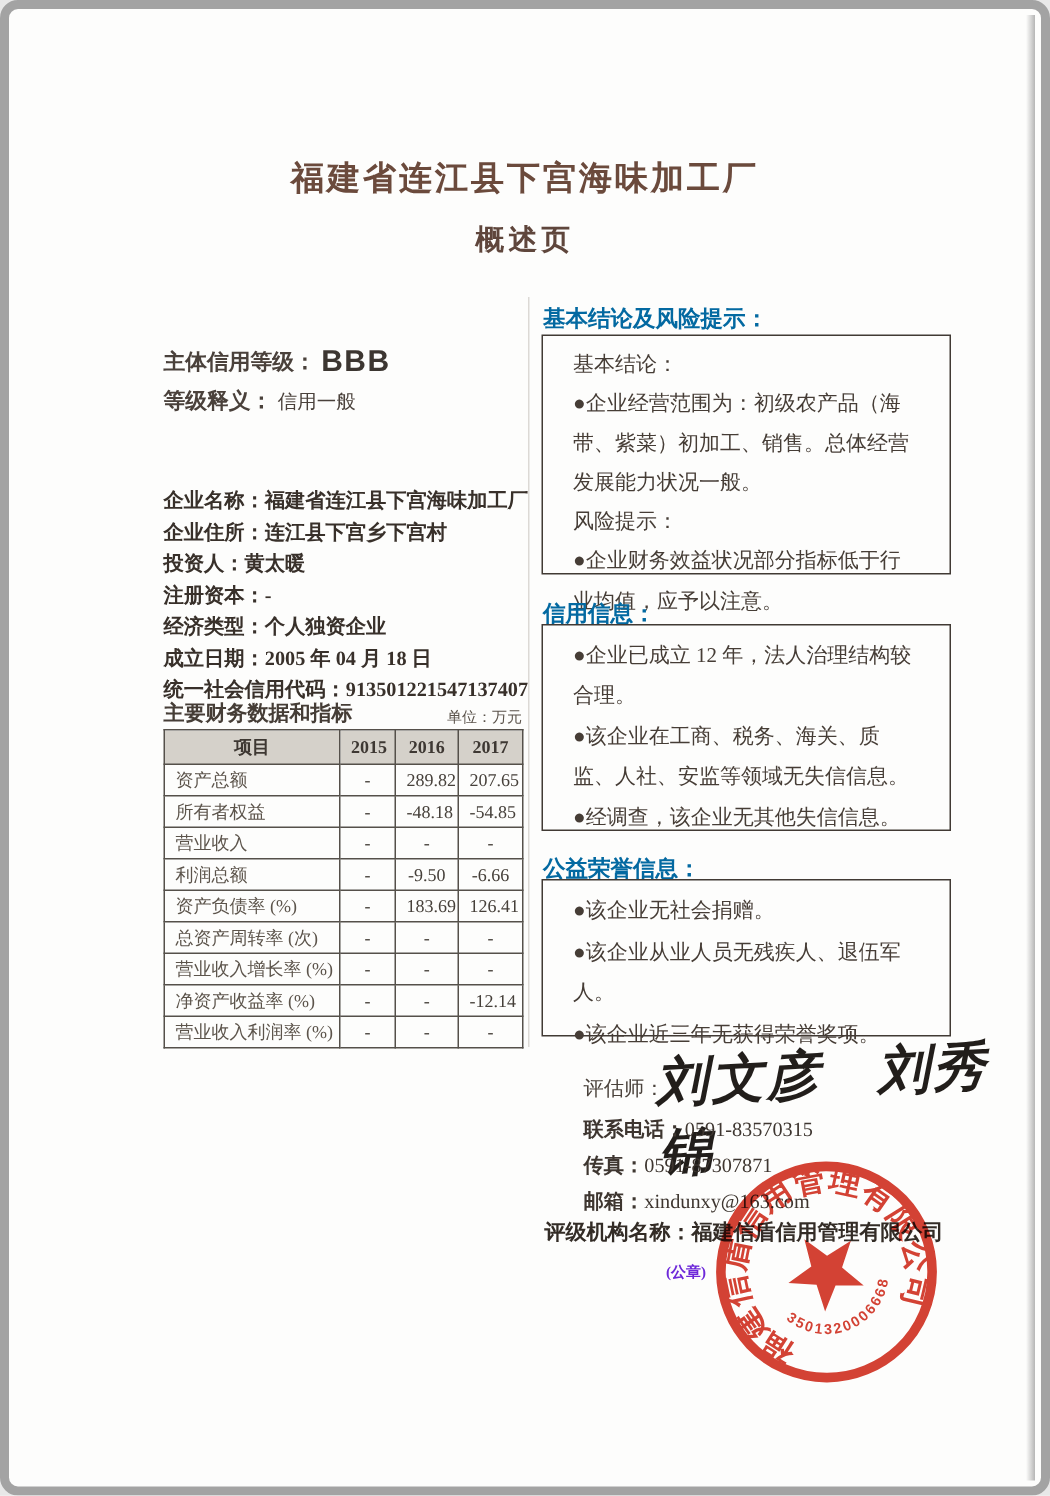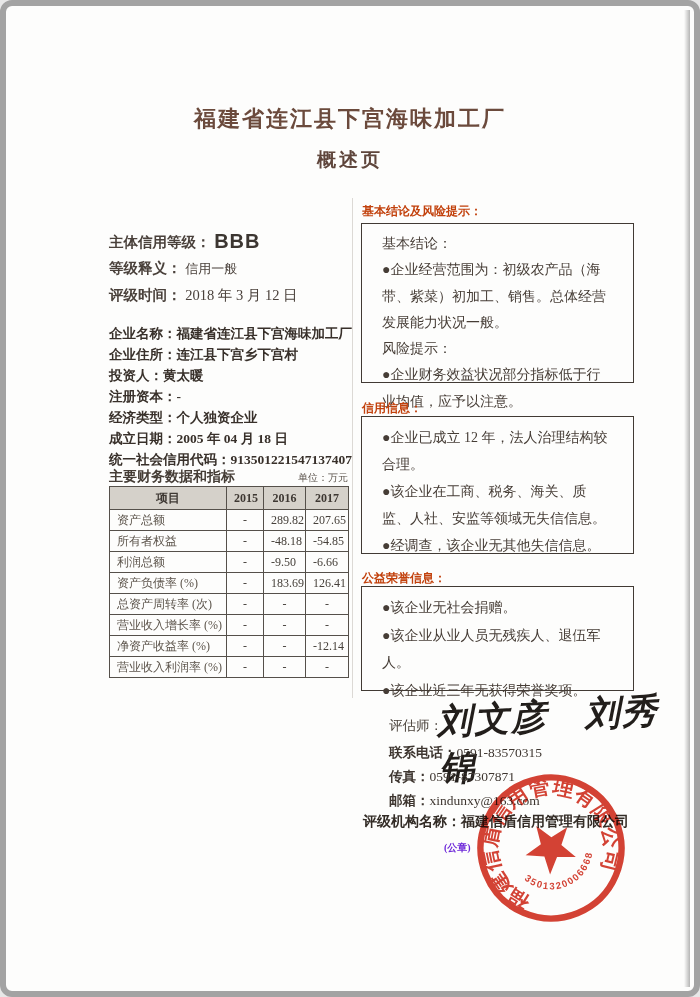--- a/index.html
+++ b/index.html
@@ -20,25 +20,25 @@
   .company-block .val{font-weight:bold;}
 
   .table-caption{position:absolute;left:103px;top:461px;width:239px;}
   .table-caption .t{font-size:14px;font-weight:bold;color:#453d36;}
   .table-caption .u{position:absolute;right:0;top:4px;font-size:10px;color:#5a524a;}
   table.fin{position:absolute;left:103px;top:480px;width:239px;border-collapse:collapse;
     font-size:12px;color:#46403a;table-layout:fixed;}
   table.fin th,table.fin td{border:1px solid #55504a;padding:2px 7px;line-height:15px;height:16px;overflow:hidden;white-space:nowrap;}
   table.fin th{background:#d5d1ca;font-weight:bold;color:#3e3833;text-align:center;height:18px;}
   td.rowlabel{color:#5c544b;text-align:left;}
-  td.num{text-align:left;font-family:"Liberation Serif",serif;}
+  td.num{text-align:center;font-family:"Liberation Serif",serif;}
   td.num.dash{text-align:center;}
 
   
-  .sec-heading{position:absolute;font-size:12px;font-weight:bold;color:#c2410c;}
+  .sec-heading{position:absolute;font-size:15px;font-weight:bold;color:#0369a1;}
   .info-box{position:absolute;left:355px;width:273px;box-sizing:border-box;border:1.4px solid #413a34;
     padding:7px 20px;font-size:14px;color:#463d36;}
   .info-box p{margin:0;}
   .box1{top:217px;height:160px;line-height:26.3px;}
   .box2{top:410px;height:138px;line-height:27px;}
   .box3{top:580px;height:105px;line-height:27.5px;}
 
   .contact-line{position:absolute;left:383px;font-size:13.5px;color:#3e3630;}
   .contact-line .lbl{font-weight:600;}
   .agency-line{position:absolute;left:357px;top:807px;font-size:14px;font-weight:bold;color:#332c26;}
@@ -60,21 +60,20 @@
 <body>
 
 <div class="page">
 
   <div class="center doc-title">福建省连江县下宫海味加工厂</div>
   <div class="center doc-subtitle">概述页</div>
 
   <div class="rating-block">
     <div><span class="lbl">主体信用等级：</span> <span class="grade-val">BBB</span></div>
     <div><span class="lbl">等级释义：</span> <span style="font-size:13px;">信用一般</span></div>
-    <div><span class="lbl">评级时间：</span> <span>2018 年 3 月 12 日</span></div>
   </div>
 
   <div class="company-block">
     <div><span>企业名称：</span><span class="val">福建省连江县下宫海味加工厂</span></div>
     <div><span>企业住所：</span><span class="val">连江县下宫乡下宫村</span></div>
     <div><span>投资人：</span><span class="val">黄太暖</span></div>
     <div><span>注册资本：</span><span class="val dash">-</span></div>
     <div><span>经济类型：</span><span class="val">个人独资企业</span></div>
     <div><span>成立日期：</span><span class="val">2005 年 04 月 18 日</span></div>
     <div><span>统一社会信用代码：</span><span class="val">913501221547137407</span></div>
@@ -102,20 +101,26 @@
           <td class="rowlabel">资产总额</td>
           <td class="num dash">-</td>
           <td class="num">289.82</td>
           <td class="num">207.65</td>
         </tr>
     <tr>
           <td class="rowlabel">所有者权益</td>
           <td class="num dash">-</td>
           <td class="num">-48.18</td>
           <td class="num">-54.85</td>
+        </tr>
+    <tr>
+          <td class="rowlabel">营业收入</td>
+          <td class="num dash">-</td>
+          <td class="num dash">-</td>
+          <td class="num dash">-</td>
         </tr>
     <tr>
           <td class="rowlabel">利润总额</td>
           <td class="num dash">-</td>
           <td class="num">-9.50</td>
           <td class="num">-6.66</td>
         </tr>
     <tr>
           <td class="rowlabel">资产负债率 (%)</td>
           <td class="num dash">-</td>

